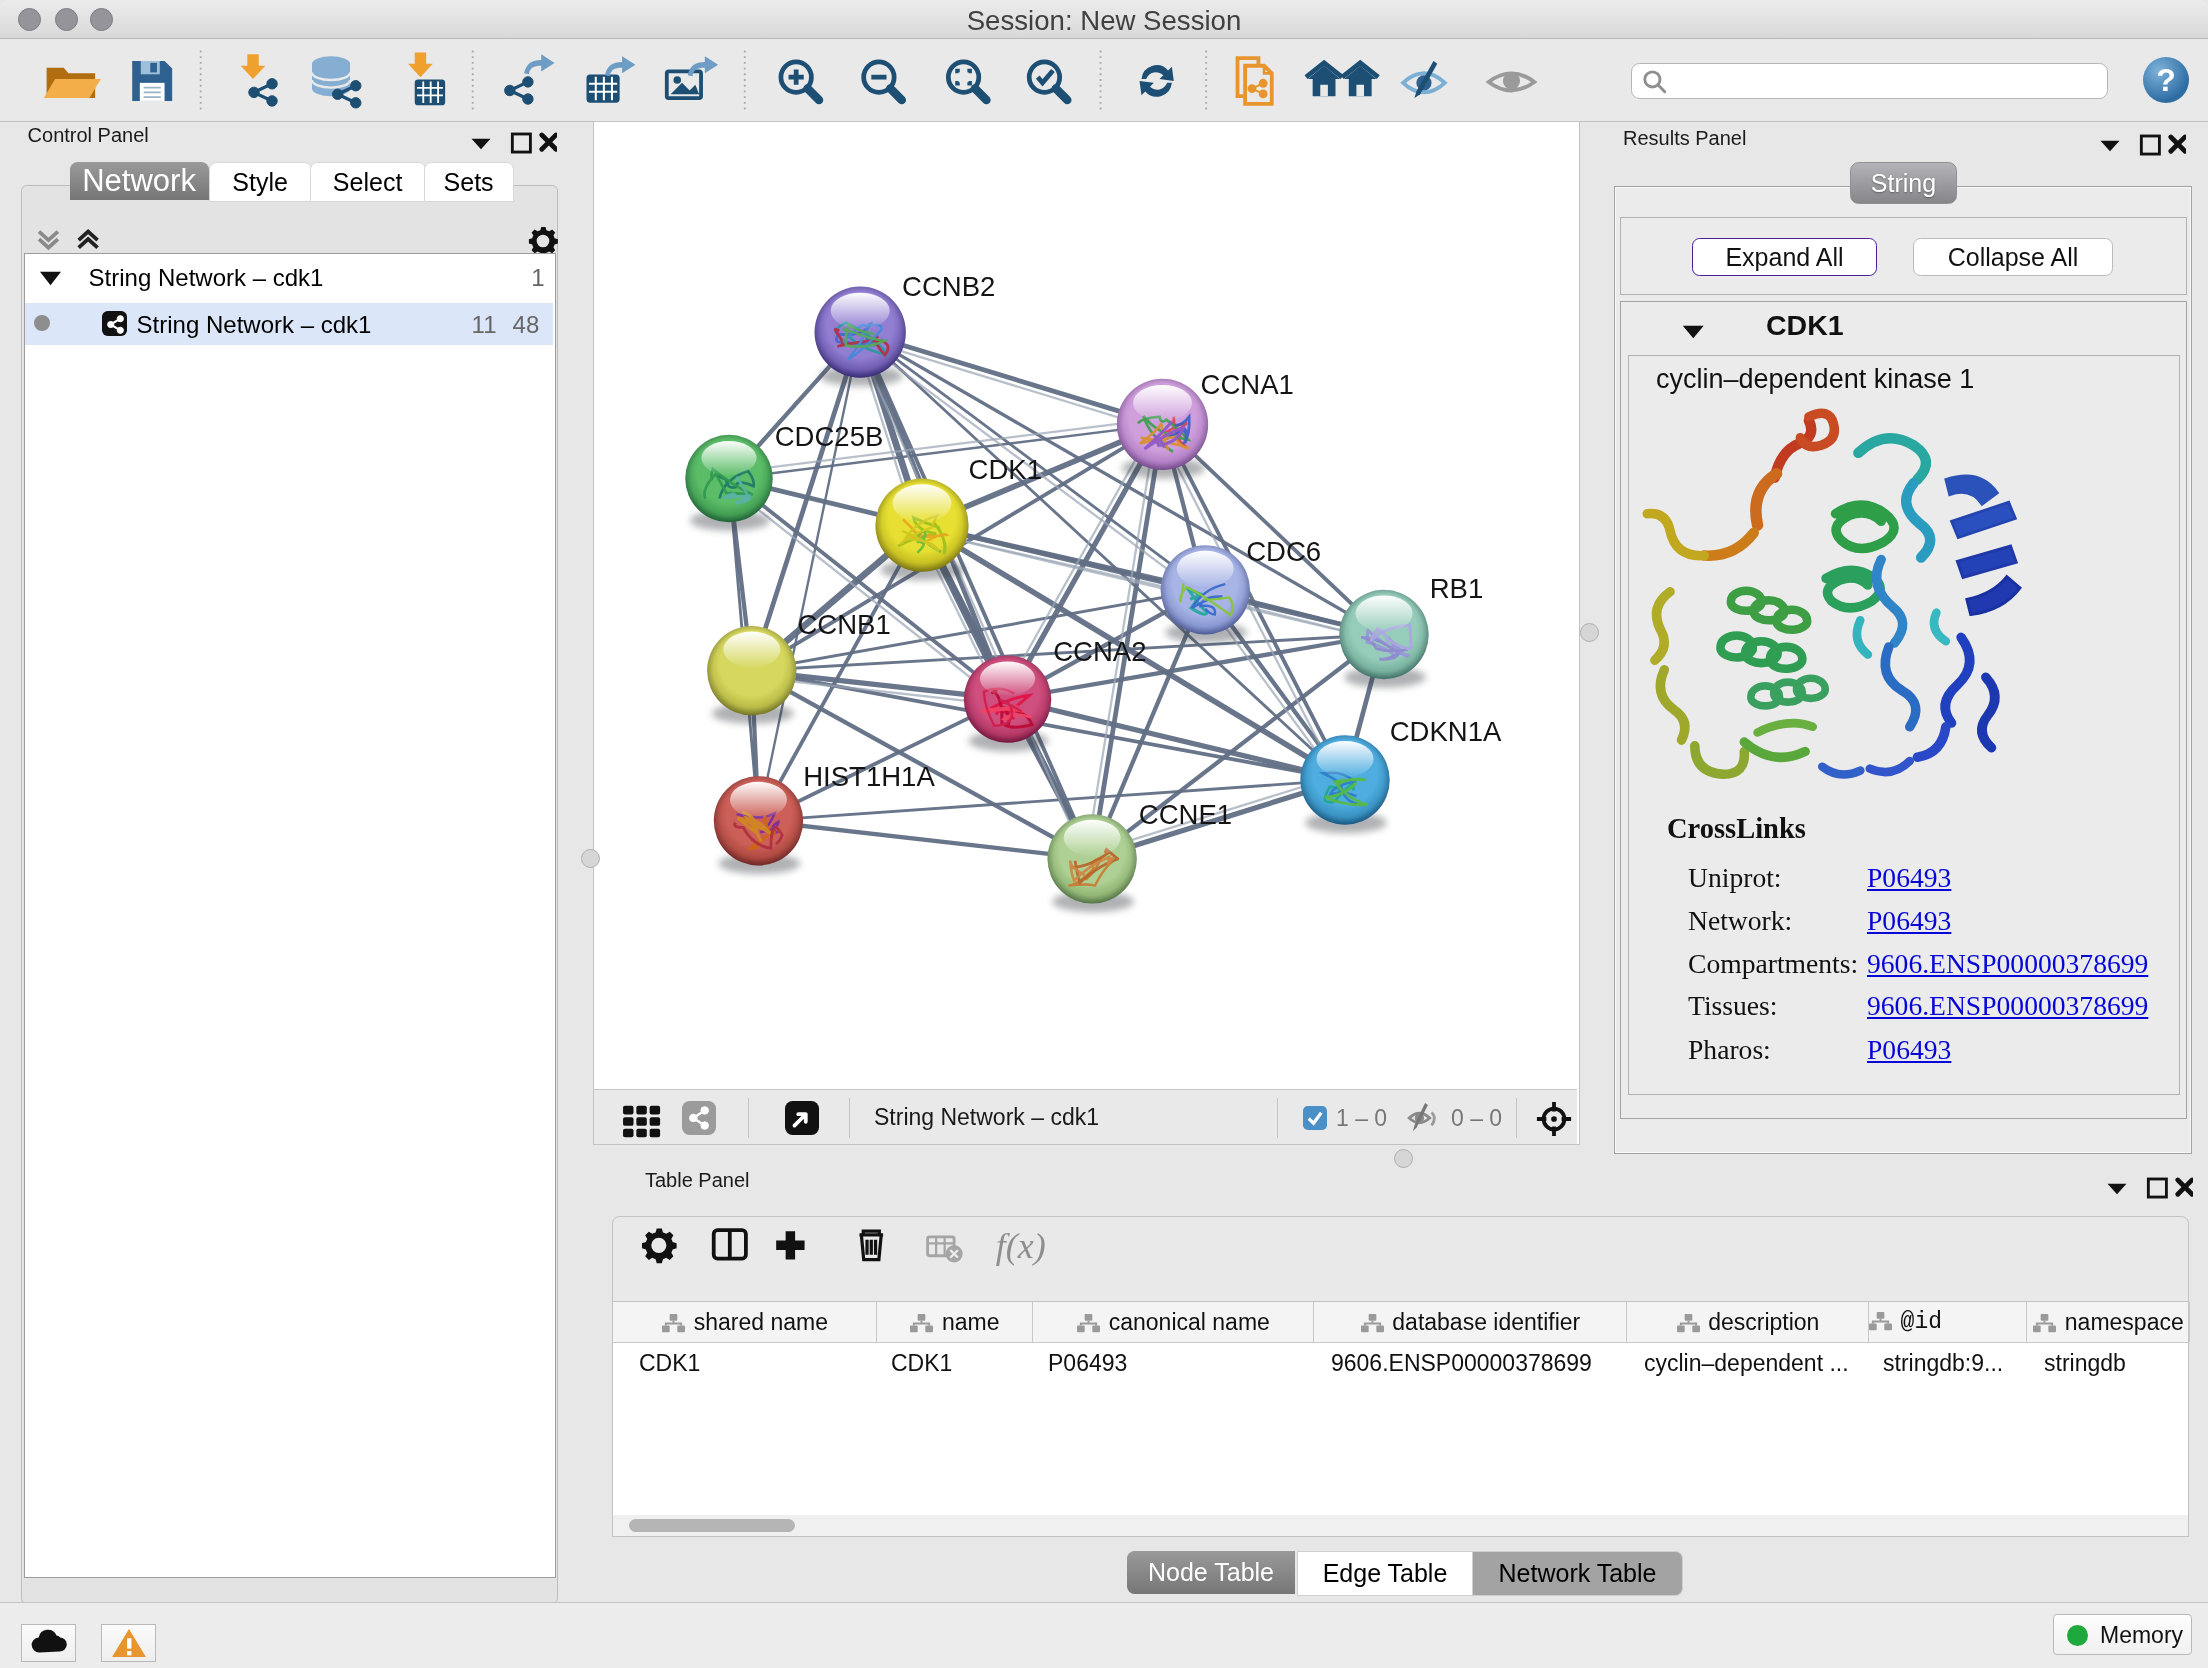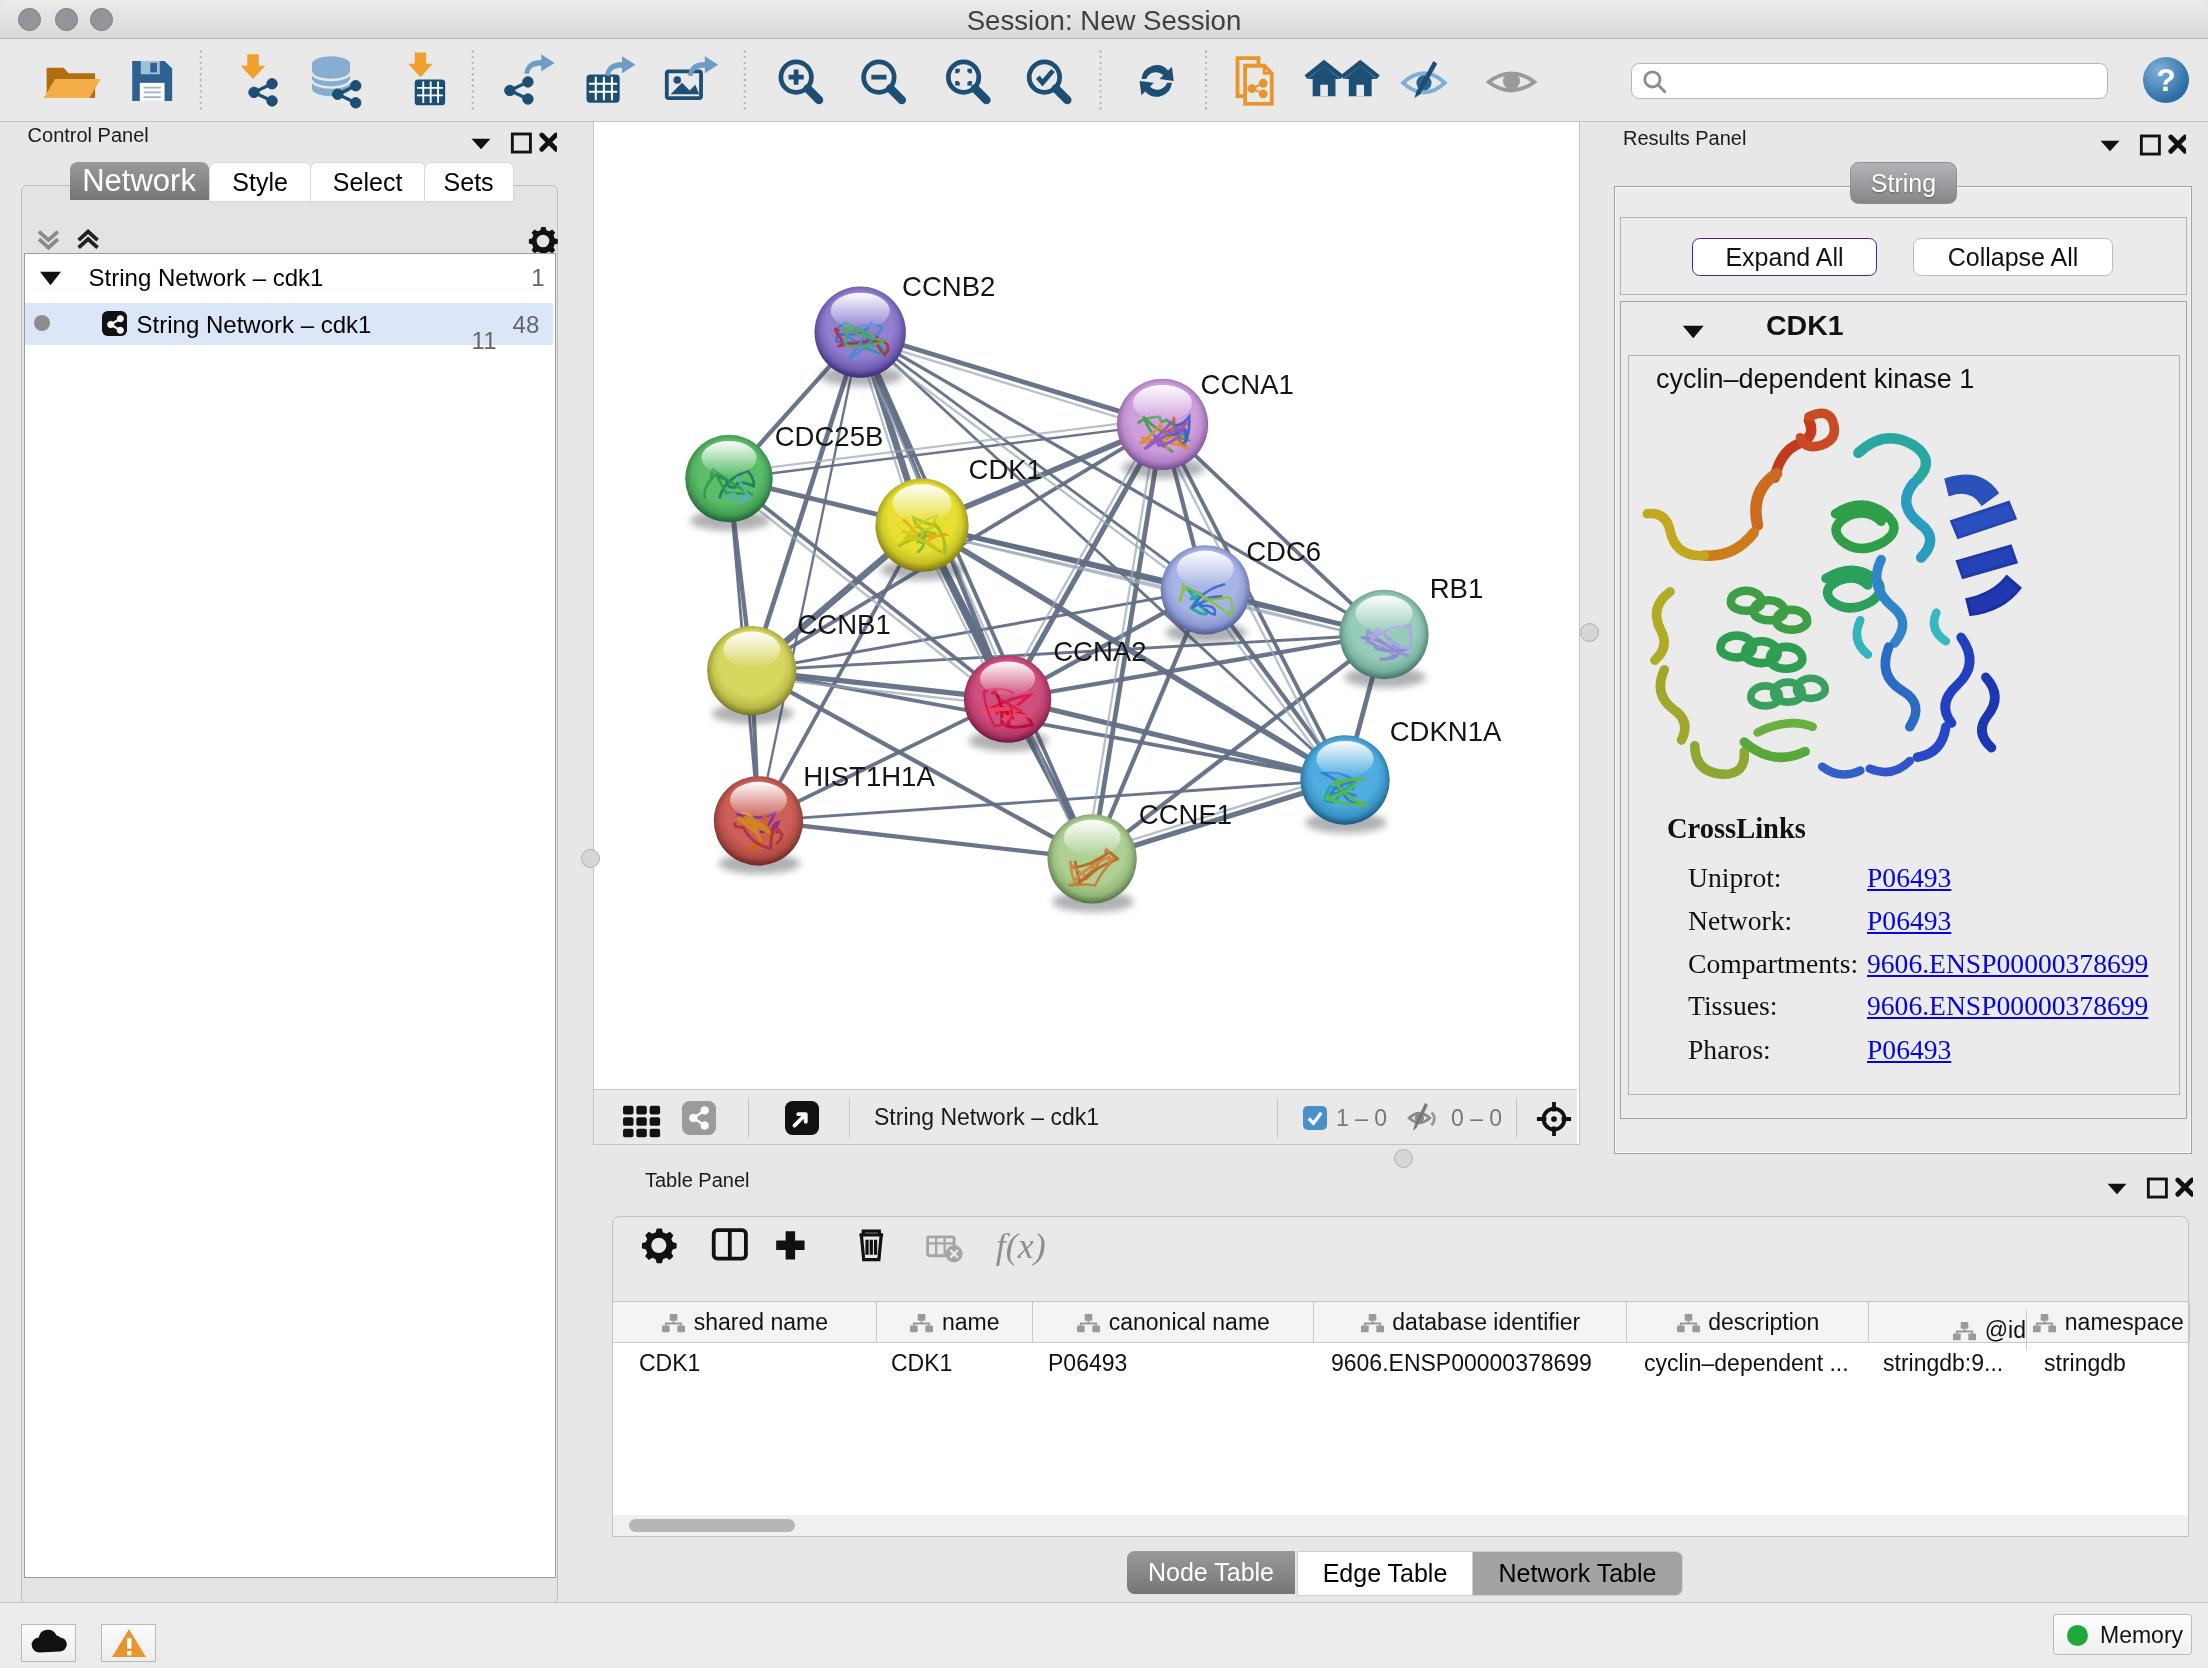--- a/index.html
+++ b/index.html
@@ -234,21 +234,21 @@
         <svg width="27" height="27" viewBox="0 0 28 28">
           <g fill="#fff" stroke="#fff">
               <circle cx="9" cy="14" r="3.2"></circle>
               <circle cx="19" cy="8" r="3.2"></circle>
               <circle cx="19" cy="20" r="3.2"></circle>
           <path d="M9 14 L19 8 M9 14 L19 20" stroke-width="2.2"></path>
             </g>
         </svg>
       </div>
       <div class="abs" style="left:112px;top:7.6px;font-size:24px;color:#000;">String Network – cdk1</div>
-      <div class="abs" style="left:447px;top:7.6px;font-size:24px;color:#666;margin-top:16px;">11</div>
+      <div class="abs" style="left:447px;top:7.6px;font-size:24px;color:#666;">11</div>
       <div class="abs" style="left:488px;top:7.6px;font-size:24px;color:#666;">48</div>
     </div>
   </div>
 </div>
 
 <div class="abs" id="canvas">
 <svg class="abs" style="left:0;top:0;" width="983" height="967" viewBox="0 0 1034 1017">
 <defs>
 <filter id="bl" x="-60%" y="-60%" width="220%" height="220%">
           <feGaussianBlur stdDeviation="4"></feGaussianBlur>
@@ -744,21 +744,21 @@
             </g>
           </svg>database identifier</div>
 <div class="abs" style="left:1014px;top:0;width:241px;height:40px;border-right:1px solid #c9c9c9;text-align:center;line-height:40px;font-size:23px;color:#111;white-space:nowrap;overflow:hidden;"><svg width="25" height="23" viewBox="0 0 26 24" style="vertical-align:-4.8px;margin-right:7.6px;">
 <g fill="#9a9a9a">
               <rect x="9" y="2" width="8" height="7" rx="1"></rect>
 <rect x="1" y="14" width="8" height="7" rx="1"></rect>
               <rect x="17" y="14" width="8" height="7" rx="1"></rect>
 <path d="M13 9 V12 M5 14 V12 H21 V14" stroke="#9a9a9a" stroke-width="2" fill="none"></path>
             </g>
           </svg>description</div>
-<div class="abs" style="left:1255px;top:8px;width:158px;height:40px;border-right:1px solid #c9c9c9;text-align:right;line-height:40px;font-size:23px;color:#111;white-space:nowrap;overflow:hidden;"><svg width="25" height="23" viewBox="0 0 26 24" style="vertical-align:-4.8px;margin-right:7.6px;">
+<div class="abs" style="left:1255px;top:0;width:158px;height:40px;border-right:1px solid #c9c9c9;text-align:left;line-height:40px;font-size:23px;color:#111;white-space:nowrap;overflow:hidden;font-family:Liberation Mono, monospace;"><svg width="25" height="23" viewBox="0 0 26 24" style="vertical-align:-4.8px;margin-right:7.6px;">
 <g fill="#9a9a9a">
               <rect x="9" y="2" width="8" height="7" rx="1"></rect>
 <rect x="1" y="14" width="8" height="7" rx="1"></rect>
               <rect x="17" y="14" width="8" height="7" rx="1"></rect>
 <path d="M13 9 V12 M5 14 V12 H21 V14" stroke="#9a9a9a" stroke-width="2" fill="none"></path>
             </g>
           </svg>@id</div>
 <div class="abs" style="left:1414px;top:0;width:162px;height:40px;border-right:1px solid #c9c9c9;text-align:center;line-height:40px;font-size:23px;color:#111;white-space:nowrap;overflow:hidden;"><svg width="25" height="23" viewBox="0 0 26 24" style="vertical-align:-4.8px;margin-right:7.6px;">
 <g fill="#9a9a9a">
               <rect x="9" y="2" width="8" height="7" rx="1"></rect>

